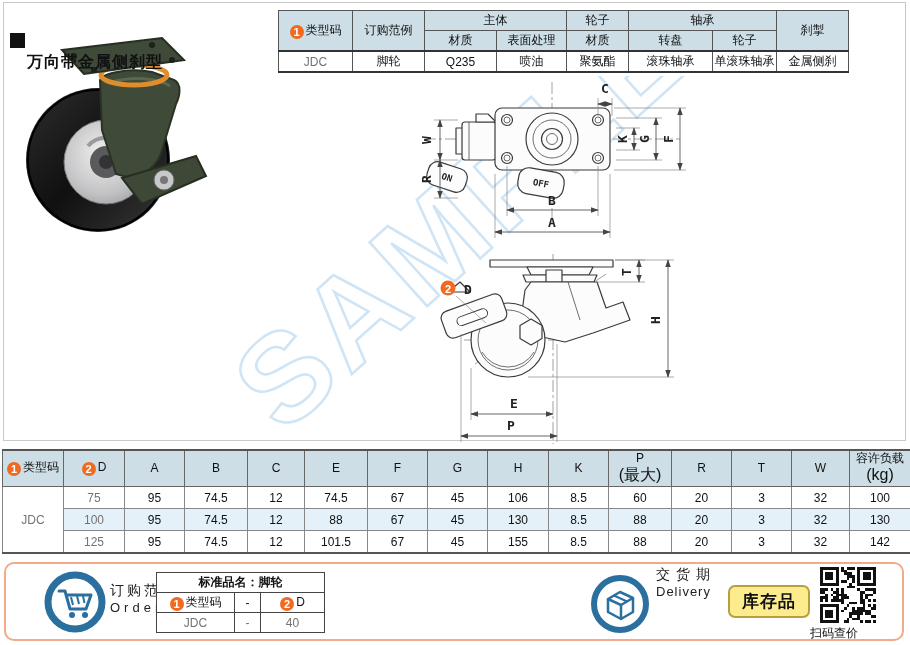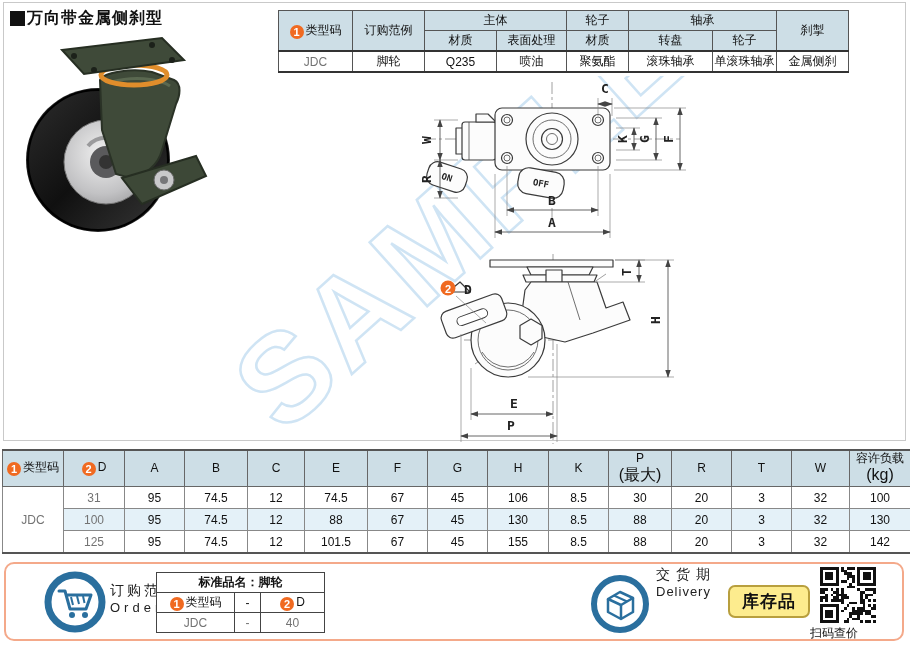--- a/index.html
+++ b/index.html
@@ -1,21 +1,21 @@
 <!DOCTYPE html>
 <html><head>
 <meta charset="utf-8">
 <style>
   html,body{margin:0;padding:0;background:#fff;}
   .page{position:relative;width:910px;height:645px;background:#fff;overflow:hidden;
         font-family:"Liberation Sans",sans-serif;color:#111;}
   .upper-box{position:absolute;left:3px;top:2px;width:901px;height:437px;border:1px solid #c9c9c9;}
   .title-row{position:absolute;left:10px;top:8px;display:flex;align-items:center;z-index:5;}
   .title-row .sq{width:15px;height:15px;background:#111;margin-right:2px;}
-  .title-row .tx{font-size:16px;font-weight:bold;letter-spacing:1px;}
+  .title-row .tx{font-size:16px;font-weight:bold;letter-spacing:1px;margin-top:44px;}
 
   table{border-collapse:collapse;table-layout:fixed;}
   .badge{display:inline-block;width:14px;height:14px;border-radius:50%;background:#f06a21;color:#fff;
          font-size:11px;line-height:14px;text-align:center;font-weight:bold;margin-right:2px;vertical-align:-2px;}
   .blue{color:#737373;}
 
   .spec{position:absolute;left:278px;top:10px;width:570px;font-size:12px;text-align:center;z-index:4;background:#fff;}
   .spec th,.spec td{border:1px solid #555;padding:0;height:19px;font-weight:normal;overflow:hidden;white-space:nowrap;}
   .spec th{background:#cddee6;}
   .spec tr.vals td{border-top:2px solid #333;}
@@ -295,30 +295,30 @@
           <th><span>P</span><div class="sub">(最大)</div></th>
           <th><span>R</span></th>
           <th><span>T</span></th>
           <th><span>W</span></th>
           <th><span>容许负载</span><div class="sub">(kg)</div></th>
         </tr>
       </thead>
     <tbody id="dim-body">
         <tr>
           <td rowspan="3" class="blue">JDC</td>
-          <td class="blue">31</td>
+          <td class="blue">75</td>
           <td>95</td>
           <td>74.5</td>
           <td>12</td>
           <td>74.5</td>
           <td>67</td>
           <td>45</td>
           <td>106</td>
           <td>8.5</td>
-          <td>30</td>
+          <td>60</td>
           <td>20</td>
           <td>3</td>
           <td>32</td>
           <td>100</td>
         </tr>
         <tr class="hl">
           <td class="blue">100</td>
           <td>95</td>
           <td>74.5</td>
           <td>12</td>

